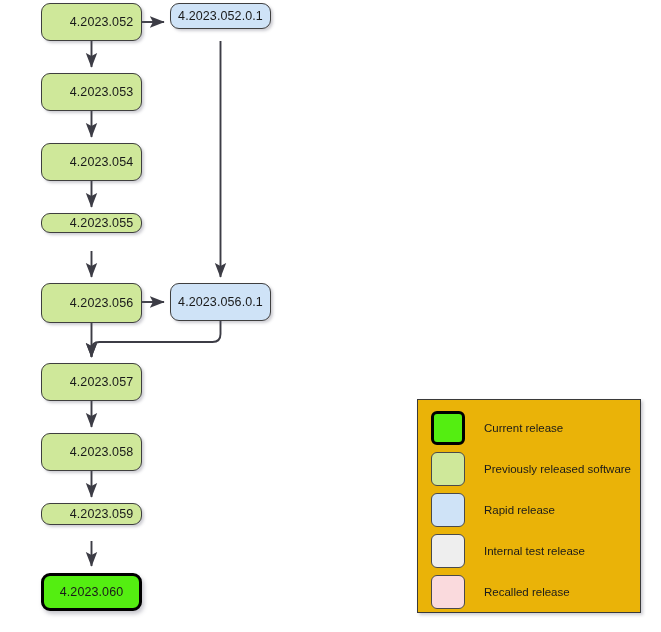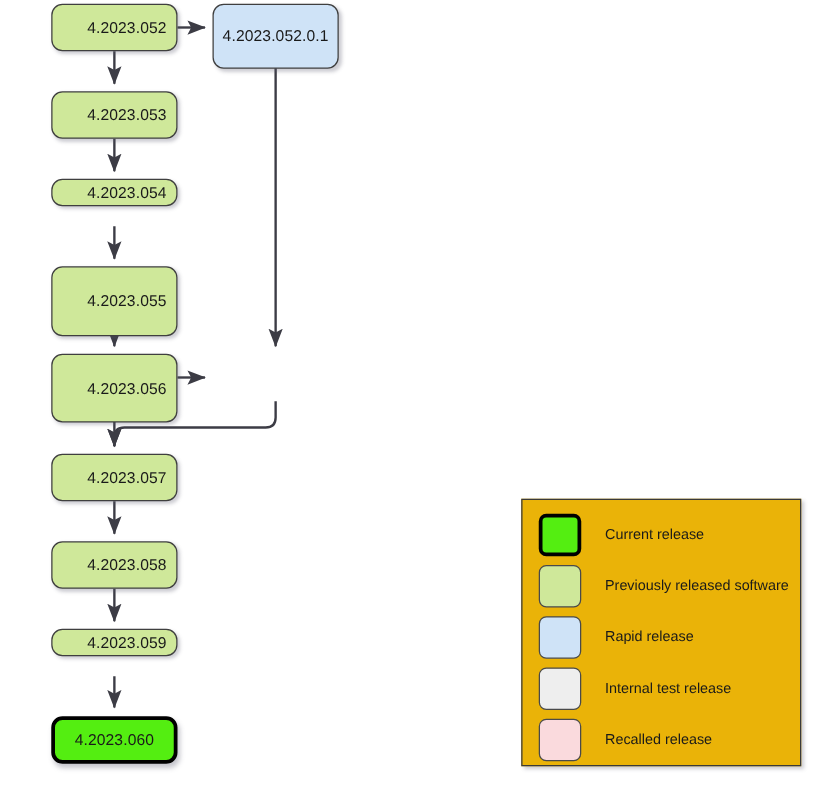--- a/index.html
+++ b/index.html
@@ -151,40 +151,43 @@
       <path d="M91.5,401 L91.5,427"></path>
       <path d="M91.5,471 L91.5,497"></path>
       <path d="M91.5,541 L91.5,566"></path>
     </g>
   </svg>
 
   <div class="node released" style="left:41px; top:3px; width:101px; height:38px;">
     <span>4.2023.052</span>
   </div>
 
-  <div class="node rapid" style="left:170px; top:3px; width:101px; height:52px;">
+  <div class="node rapid" style="left:170px; top:3px; width:101px; height:26px;">
     <span>4.2023.052.0.1</span>
   </div>
 
   <div class="node released" style="left:41px; top:73px; width:101px; height:38px;">
     <span>4.2023.053</span>
   </div>
 
-  <div class="node released" style="left:41px; top:143px; width:101px; height:22px;">
+  <div class="node released" style="left:41px; top:143px; width:101px; height:38px;">
     <span>4.2023.054</span>
   </div>
 
-  <div class="node released" style="left:41px; top:213px; width:101px; height:56px;">
+  <div class="node released" style="left:41px; top:213px; width:101px; height:20px;">
     <span>4.2023.055</span>
   </div>
 
-  <div class="node released" style="left:41px; top:283px; width:101px; height:55px;">
+  <div class="node released" style="left:41px; top:283px; width:101px; height:40px;">
     <span>4.2023.056</span>
   </div>
 
+  <div class="node rapid" style="left:170px; top:283px; width:101px; height:38px;">
+    <span>4.2023.056.0.1</span>
+  </div>
 
   <div class="node released" style="left:41px; top:363px; width:101px; height:38px;">
     <span>4.2023.057</span>
   </div>
 
   <div class="node released" style="left:41px; top:433px; width:101px; height:38px;">
     <span>4.2023.058</span>
   </div>
 
   <div class="node released" style="left:41px; top:503px; width:101px; height:22px;">

